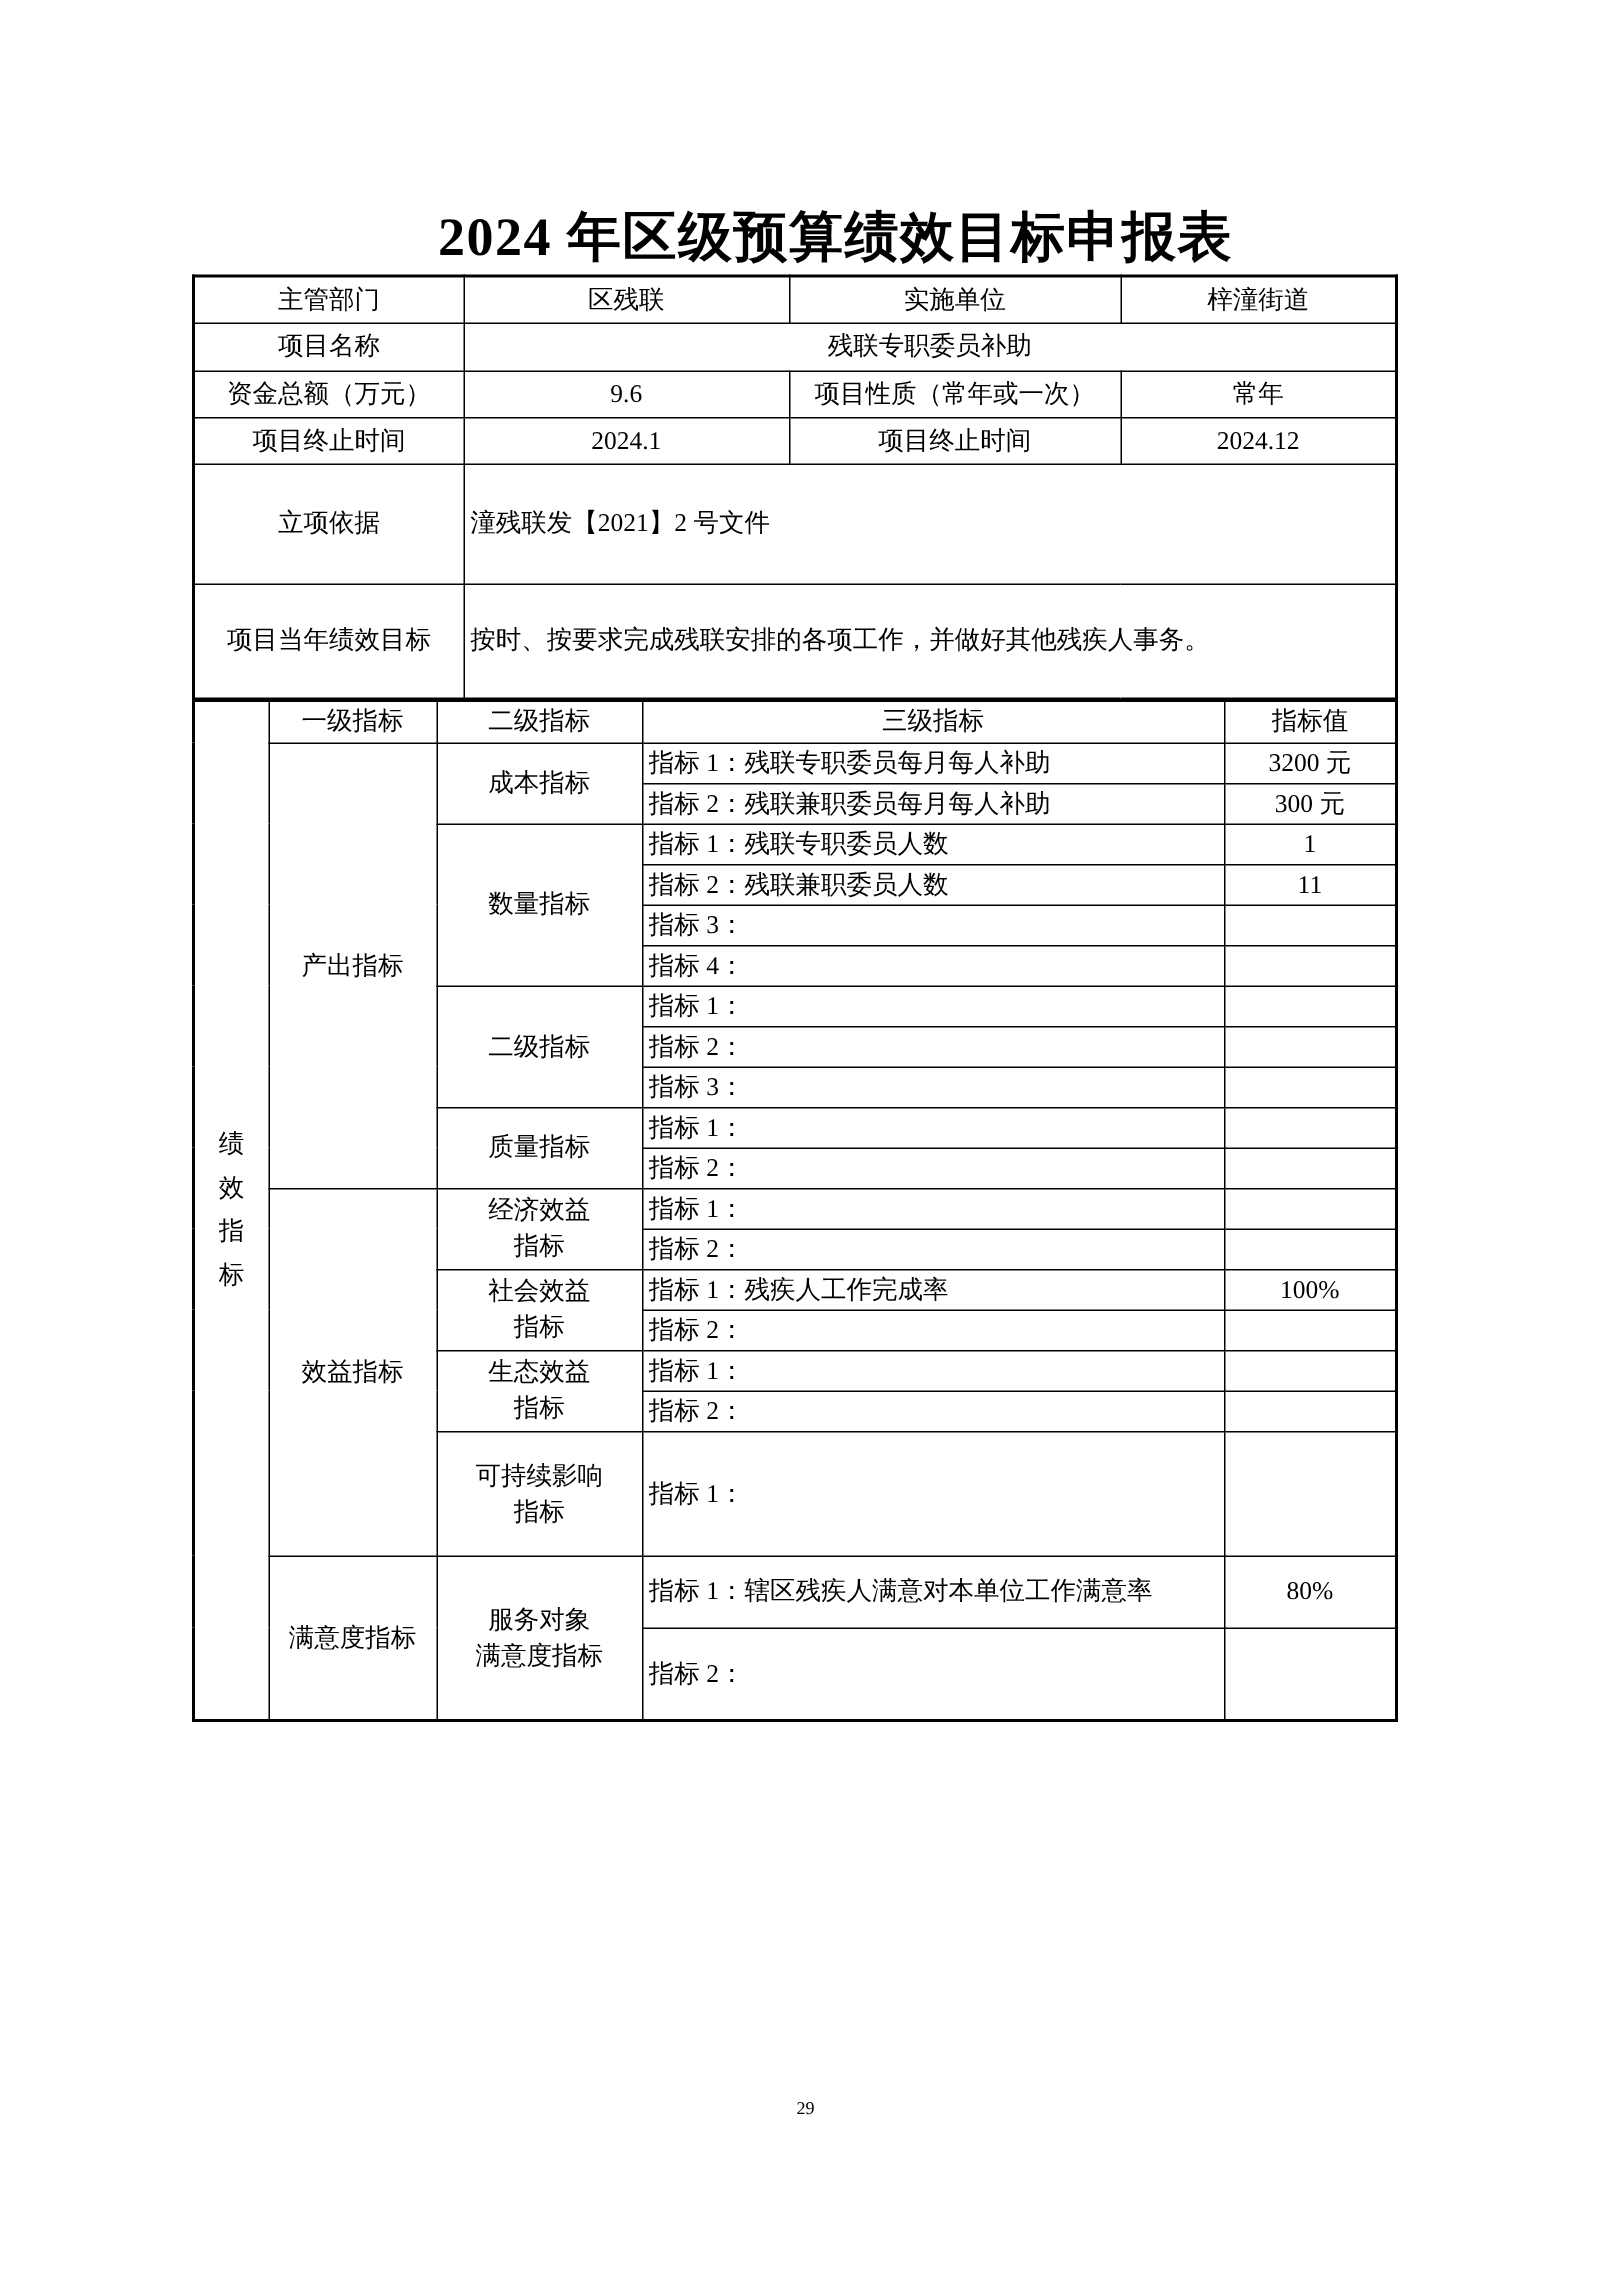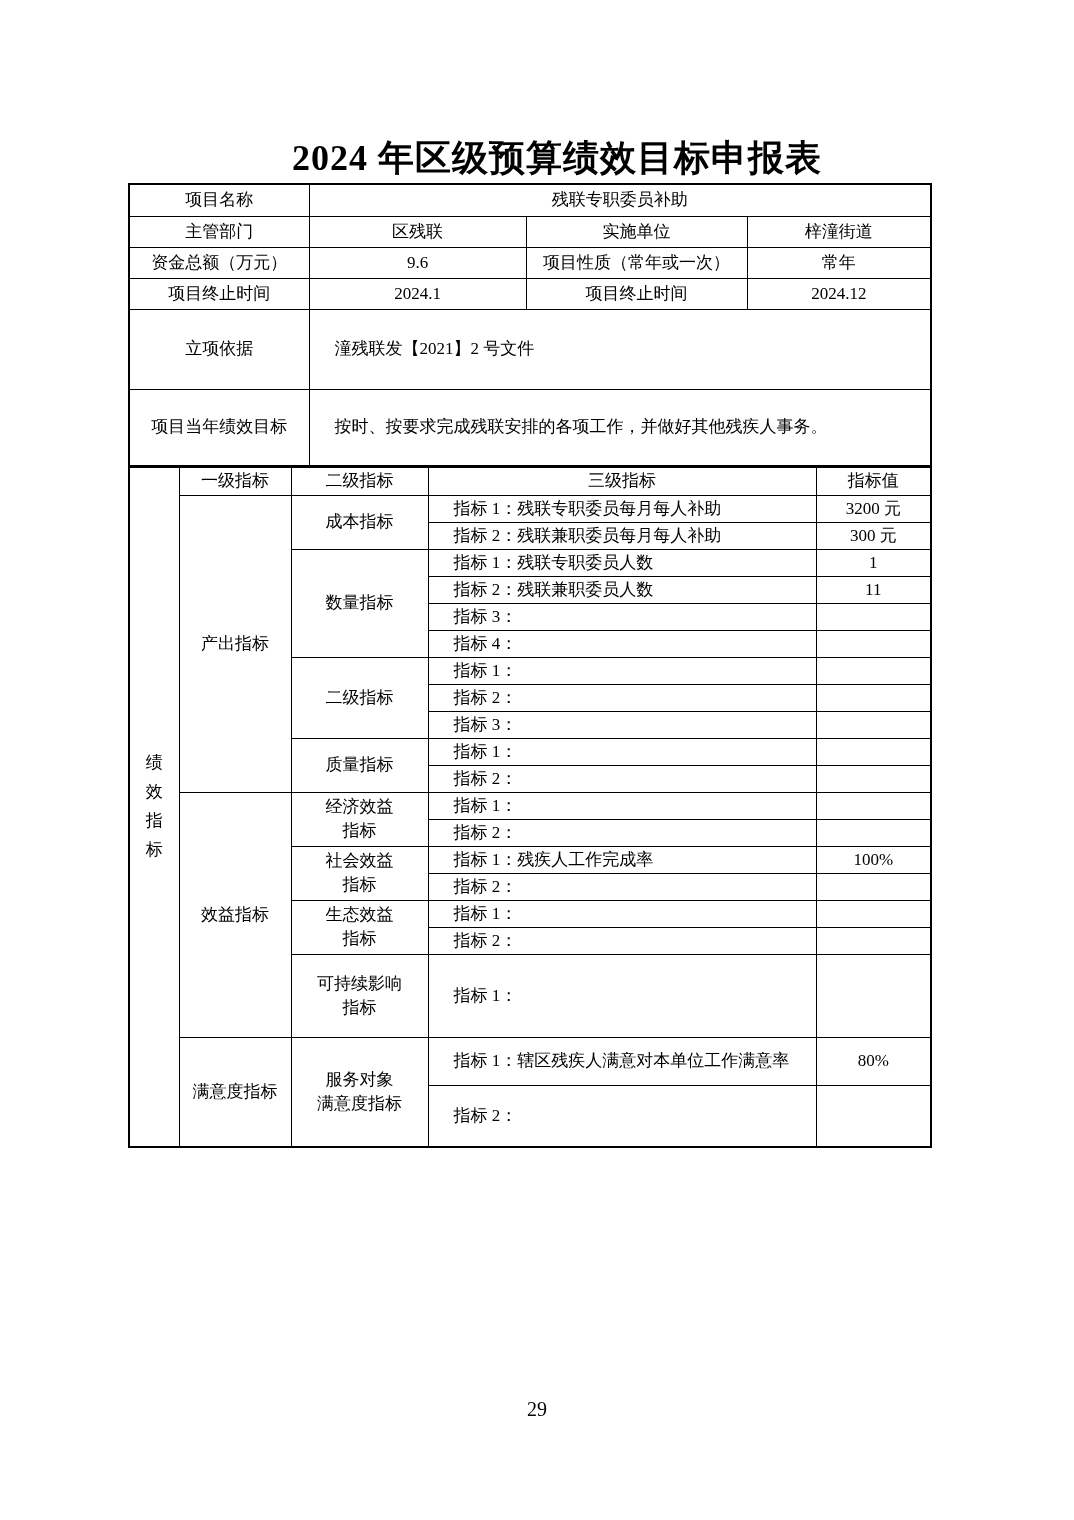--- a/index.html
+++ b/index.html
@@ -20,52 +20,52 @@
     border-collapse:collapse; width:802px; table-layout:fixed;
     border:2px solid #000;
   }
   .t2 { margin-top:-1px; }
   td {
     border:1px solid #000;
     font-size:17px; line-height:1.4;
     text-align:center; vertical-align:middle;
     overflow:hidden; padding:1px 4px;
   }
-  td.left { text-align:left; padding-left:25px; padding-right:8px; }
+  td.left { text-align:left; padding-left:4px; padding-right:8px; }
   td.prewrap { white-space:pre-line;margin-left:37px; }
   td.side { line-height:1.7; white-space:pre-line; }
   .pageno {
     position:absolute; top:1398px; left:0; width:100%;
-    text-align:center; font-size:20px;
+    text-align:center; font-size:12px;
   }
 </style>
 </head>
 <body>
 
 <div class="title">2024 年区级预算绩效目标申报表</div>
 
 <div class="tables">
 
   <table class="t1">
     <colgroup>
         <col style="width:180px">
         <col style="width:217px">
         <col style="width:221px">
         <col style="width:184px">
       </colgroup>
     <tbody>
-        <tr style="height:32px">
-      <td>项目名称</td>
-      <td colspan="3">残联专职委员补助</td>
-    </tr>
-    <tr style="height:31px">
+        <tr style="height:31px">
       <td>主管部门</td>
       <td>区残联</td>
       <td>实施单位</td>
       <td>梓潼街道</td>
+    </tr>
+    <tr style="height:32px">
+      <td>项目名称</td>
+      <td colspan="3">残联专职委员补助</td>
     </tr>
     <tr style="height:31px">
       <td>资金总额（万元）</td>
       <td>9.6</td>
       <td>项目性质（常年或一次）</td>
       <td>常年</td>
     </tr>
     <tr style="height:31px">
       <td>项目终止时间</td>
       <td>2024.1</td>

